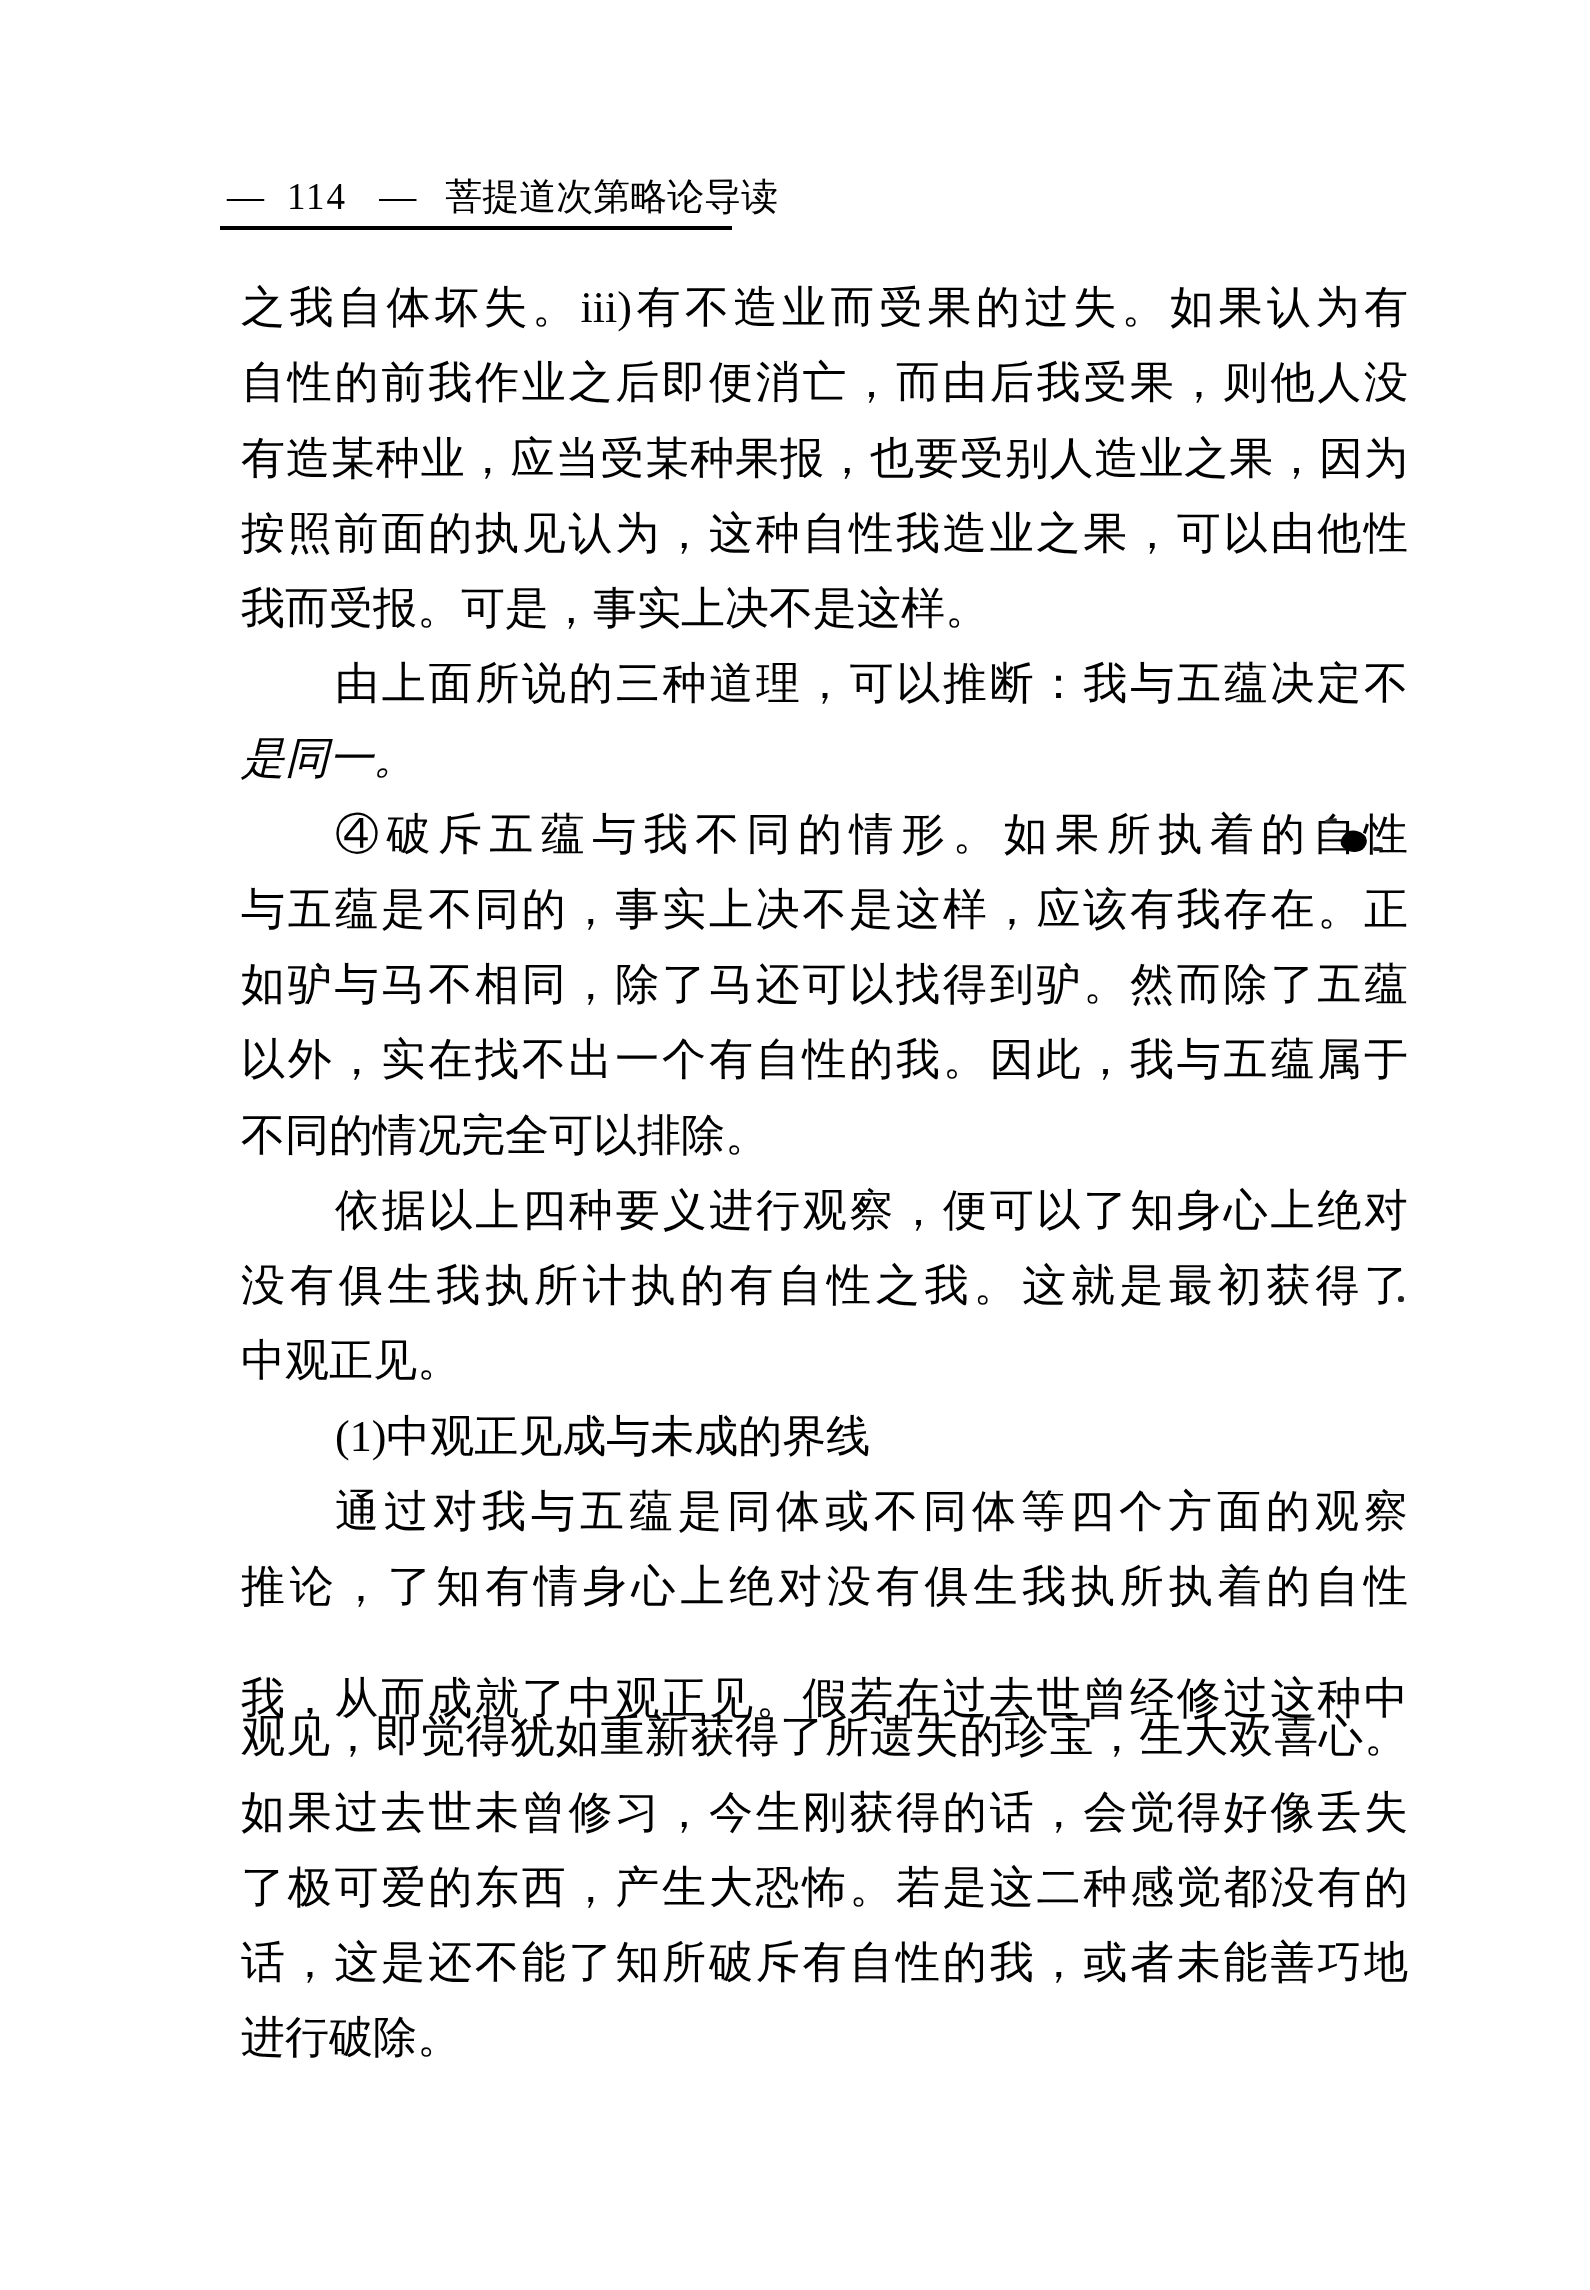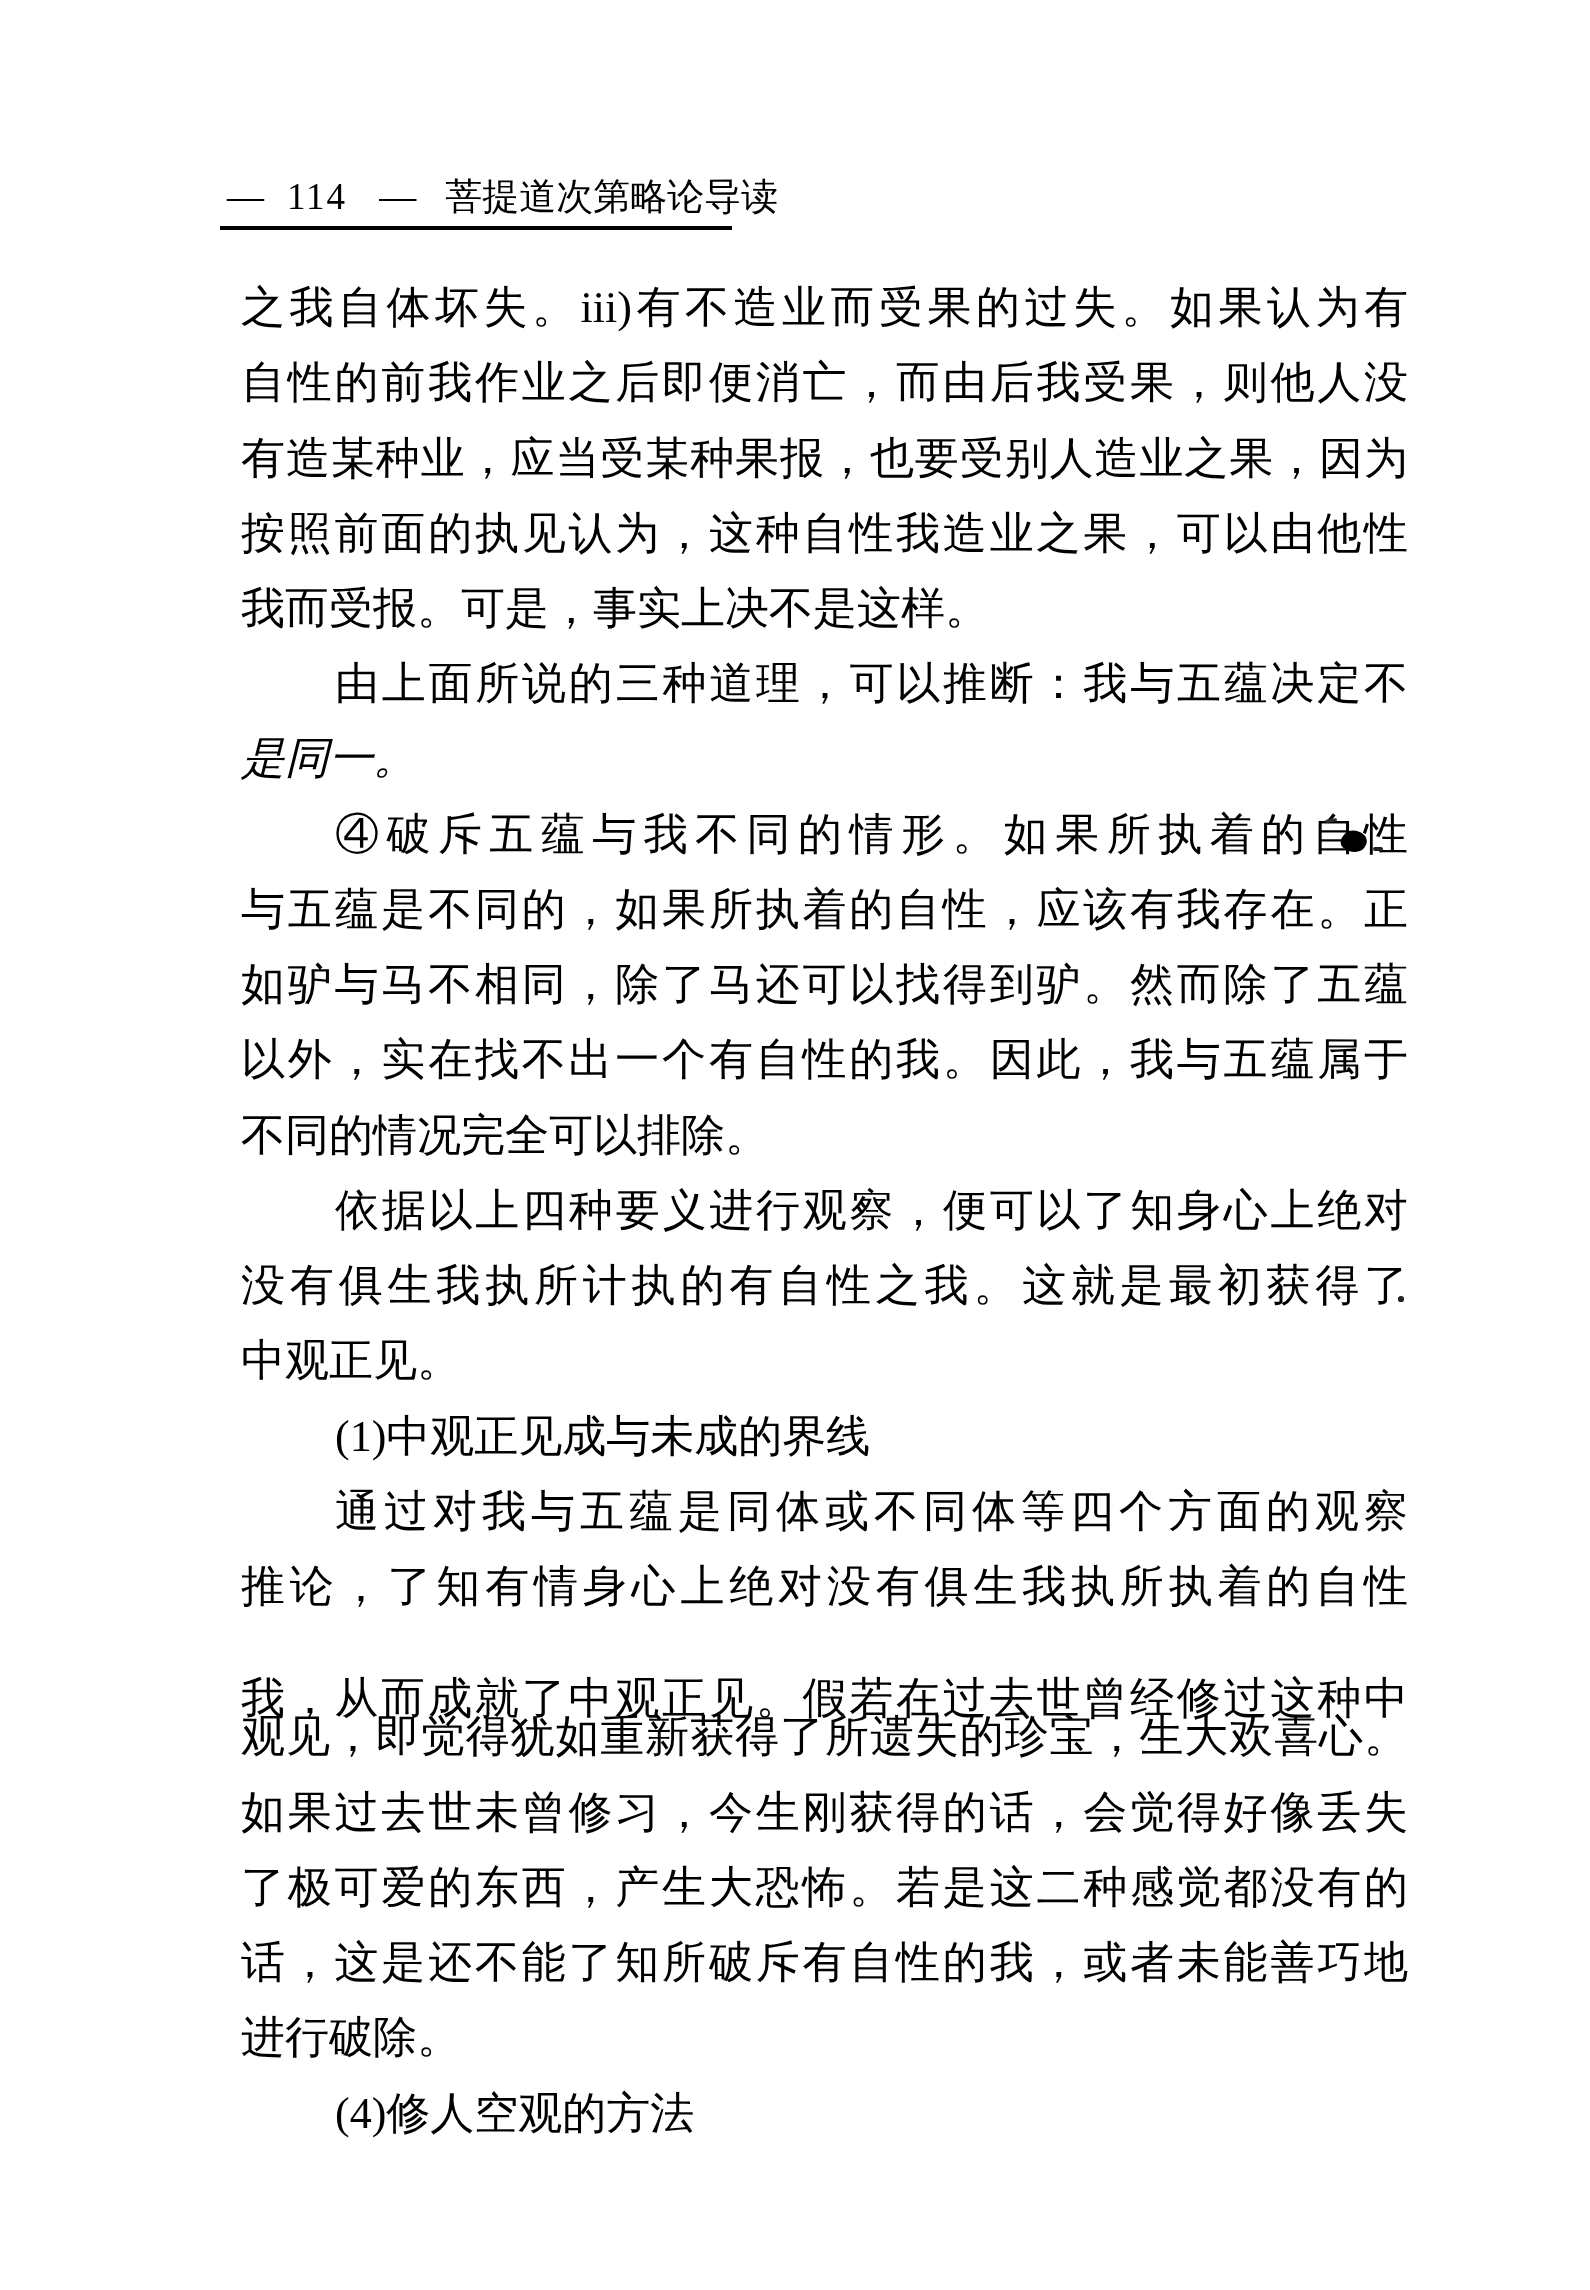--- a/index.html
+++ b/index.html
@@ -92,37 +92,36 @@
 
   <div class="body-text">
       <div class="line" style="top: 279px;">之我自体坏失。iii)有不造业而受果的过失。如果认为有</div>
       <div class="line" style="top: 354px;">自性的前我作业之后即便消亡，而由后我受果，则他人没</div>
       <div class="line" style="top: 430px;">有造某种业，应当受某种果报，也要受别人造业之果，因为</div>
       <div class="line" style="top: 505px;">按照前面的执见认为，这种自性我造业之果，可以由他性</div>
       <div class="line short" style="top: 580px;">我而受报。可是，事实上决不是这样。</div>
       <div class="line indent" style="top: 655px;">由上面所说的三种道理，可以推断：我与五蕴决定不</div>
       <div class="line short" style="top: 730px; font-style: italic;">是同一。</div>
       <div class="line indent" style="top: 806px;">④破斥五蕴与我不同的情形。如果所执着的自性</div>
-      <div class="line" style="top: 881px;">与五蕴是不同的，如果所执着的自性，应该有我存在。正</div>
+      <div class="line" style="top: 881px;">与五蕴是不同的，事实上决不是这样，应该有我存在。正</div>
       <div class="line" style="top: 956px;">如驴与马不相同，除了马还可以找得到驴。然而除了五蕴</div>
       <div class="line" style="top: 1031px;">以外，实在找不出一个有自性的我。因此，我与五蕴属于</div>
       <div class="line short" style="top: 1107px;">不同的情况完全可以排除。</div>
       <div class="line indent" style="top: 1182px;">依据以上四种要义进行观察，便可以了知身心上绝对</div>
       <div class="line" style="top: 1257px;">没有俱生我执所计执的有自性之我。这就是最初获得了</div>
       <div class="line short" style="top: 1332px;">中观正见。</div>
       <div class="line indent short" style="top: 1408px;">(1)中观正见成与未成的界线</div>
       <div class="line indent" style="top: 1483px;">通过对我与五蕴是同体或不同体等四个方面的观察</div>
       <div class="line" style="top: 1558px;">推论，了知有情身心上绝对没有俱生我执所执着的自性</div>
       <div class="line" style="top: 1633px; margin-top: 37px;">我，从而成就了中观正见。假若在过去世曾经修过这种中</div>
       <div class="line" style="top: 1708px;">观见，即觉得犹如重新获得了所遗失的珍宝，生大欢喜心。</div>
       <div class="line" style="top: 1784px;">如果过去世未曾修习，今生刚获得的话，会觉得好像丢失</div>
       <div class="line" style="top: 1859px;">了极可爱的东西，产生大恐怖。若是这二种感觉都没有的</div>
       <div class="line" style="top: 1934px;">话，这是还不能了知所破斥有自性的我，或者未能善巧地</div>
       <div class="line short" style="top: 2009px;">进行破除。</div>
-      <div class="line indent short" style="top: 2085px;">(4)修人空观的方法</div>
     </div>
 
   <div class="speck speck-blob"></div>
   <div class="speck speck-dash-a"></div>
   <div class="speck speck-dash-b"></div>
   <div class="speck speck-dot"></div>
 
 </div>
 
 

